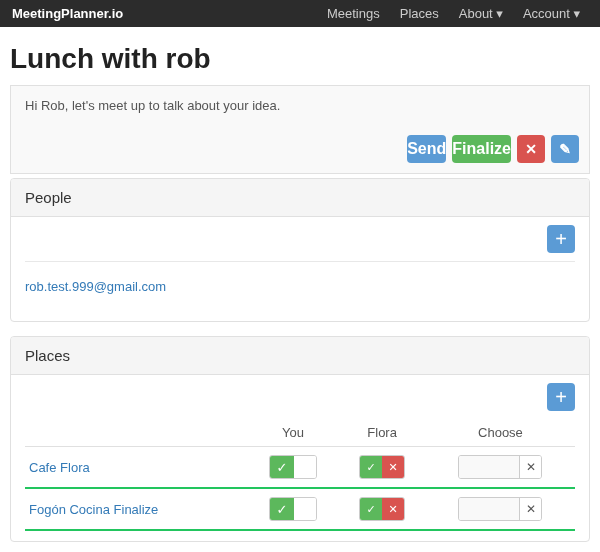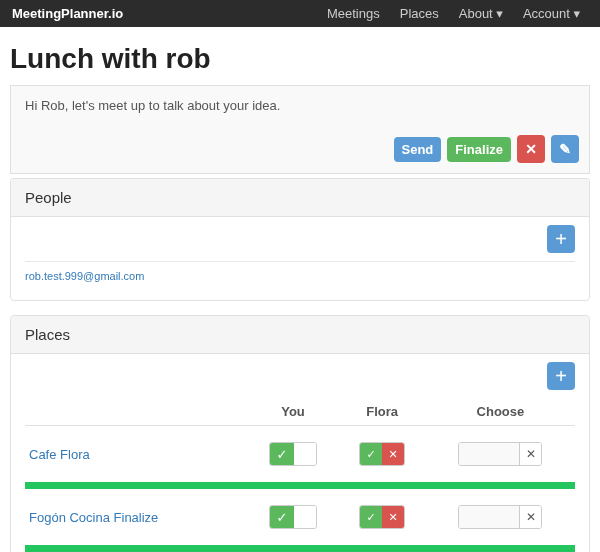--- a/index.html
+++ b/index.html
@@ -52,23 +52,23 @@
       position: absolute;
       bottom: 10px;
       right: 10px;
       display: flex;
       gap: 6px;
       align-items: center;
     }
     .btn {
       border: none;
       border-radius: 4px;
-      padding: 5px 8px;
+      padding: 5px 0;
       cursor: pointer;
-      font-size: 13px;
+      font-size: 16px;
       font-weight: bold;
       color: #fff;
     }
     .btn-send { background: #5b9bd5; }
     .btn-finalize { background: #5cb85c; text-align: right; }
     .btn-delete { background: #d9534f; width: 28px; height: 28px; padding: 0; display: flex; align-items: center; justify-content: center; font-size: 14px; }
     .btn-edit { background: #5b9bd5; width: 28px; height: 28px; padding: 0; display: flex; align-items: center; justify-content: center; font-size: 14px; }
 
     
     .section-card {
@@ -101,42 +101,42 @@
       cursor: pointer;
       display: flex;
       align-items: center;
       justify-content: center;
       line-height: 1;
     }
 
     
     .email-row {
       border-top: 1px solid #e8e8e8;
-      padding: 8px 0;
+      padding: 17px 0;
       color: #337ab7;
-      font-size: 11px;
+      font-size: 13px;
     }
 
     
     .places-table, .dates-table {
       width: 100%;
       border-collapse: collapse;
     }
     .places-table th, .dates-table th {
       text-align: center;
-      font-weight: bold;
+      font-weight: normal;
       font-size: 13px;
       color: #555;
       padding: 6px 4px;
       border-bottom: 1px solid #e0e0e0;
     }
     .places-table th:first-child, .dates-table th:first-child { text-align: left; }
     .places-table td, .dates-table td {
-      padding: 16px 4px;
-      border-bottom: 7px solid #22c55e;
+      padding: 8px 4px;
+      border-bottom: 2px solid #22c55e;
       font-size: 13px;
       text-align: center;
       vertical-align: middle;
     }
     .places-table td:first-child, .dates-table td:first-child { text-align: left; }
 
     .place-link { color: #337ab7; text-decoration: none; cursor: pointer; }
 
     
     .vote-widget {

